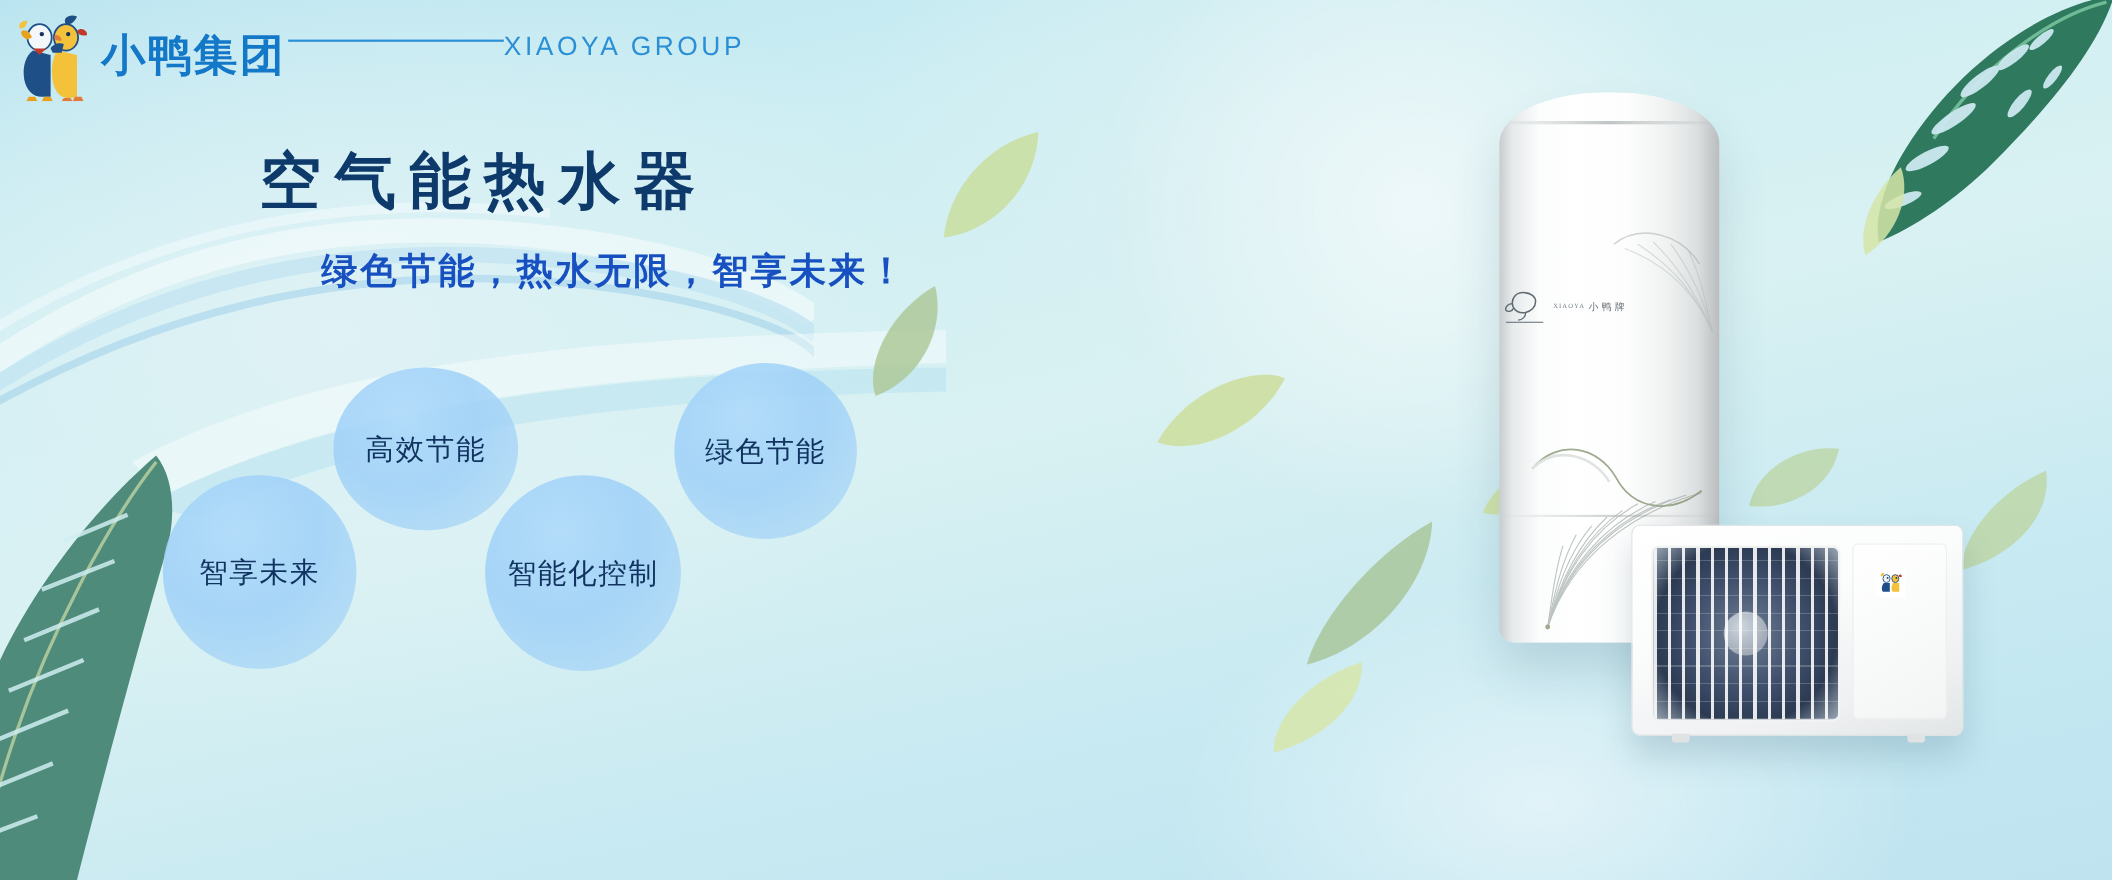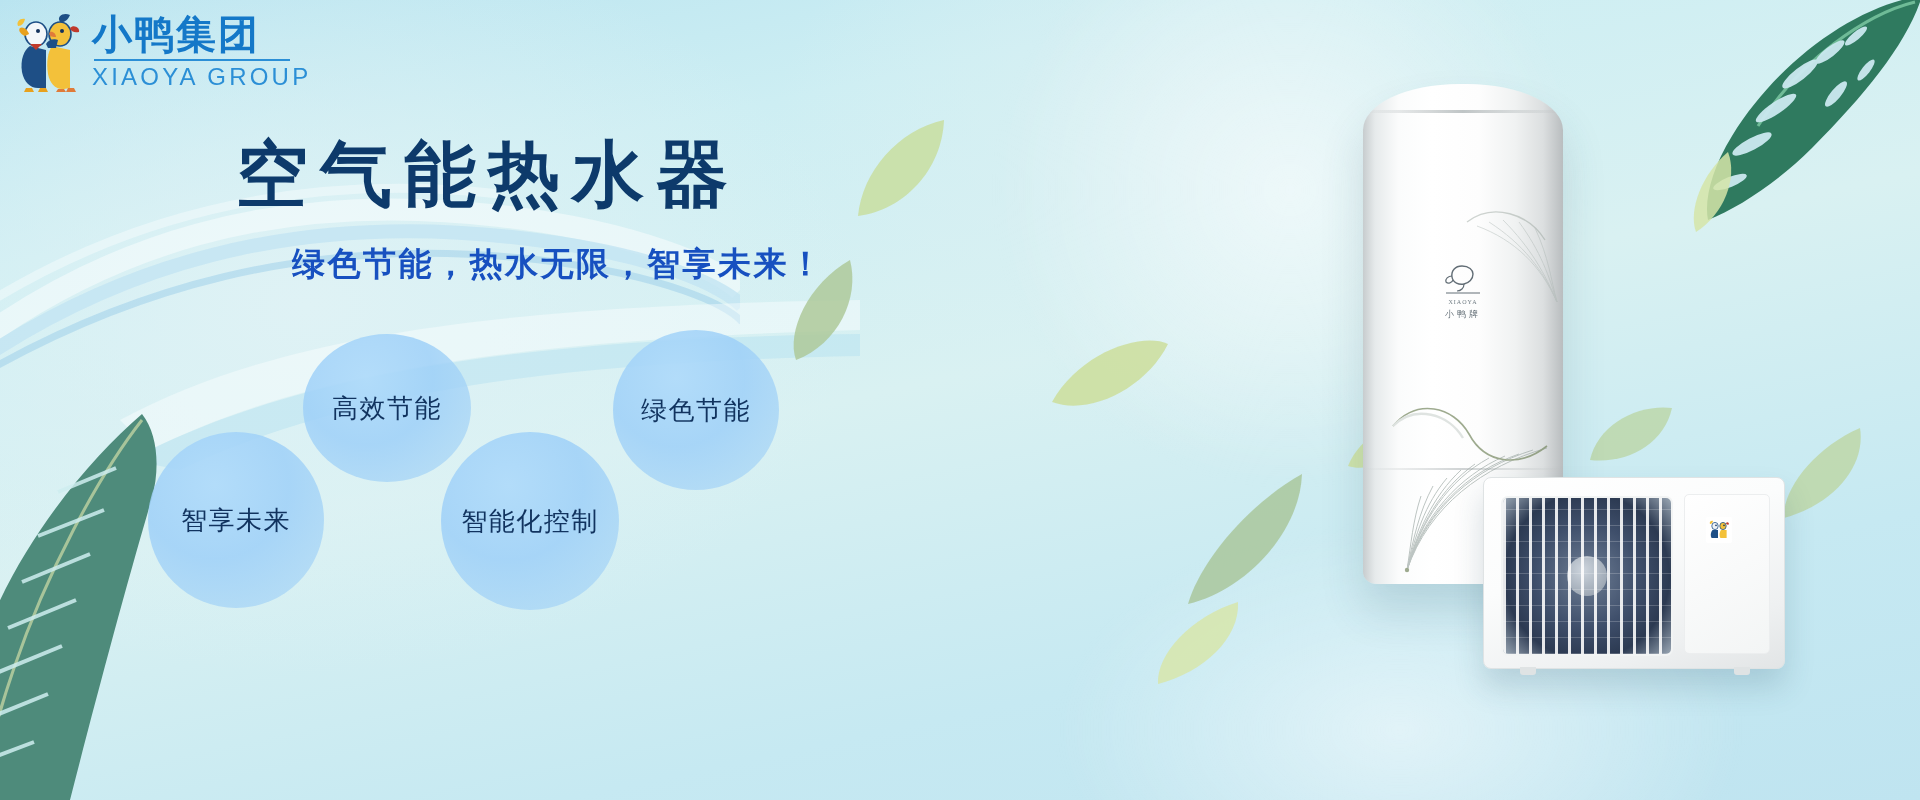--- a/index.html
+++ b/index.html
@@ -23,31 +23,31 @@
   
   .glow{position:absolute;border-radius:50%;pointer-events:none;filter:blur(2px);}
   .glow-a{left:980px;top:-120px;width:620px;height:620px;
     background:radial-gradient(circle at 50% 50%, rgba(255,255,255,.55) 0%, rgba(255,255,255,0) 68%);}
   .glow-b{left:1050px;top:520px;width:700px;height:420px;
     background:radial-gradient(ellipse at 50% 50%, rgba(255,255,255,.5) 0%, rgba(255,255,255,0) 70%);}
 
   
   .logo{position:absolute;left:16px;top:10px;display:flex;align-items:center;gap:10px;}
   .logo-mascots{width:66px;height:82px;flex:0 0 auto;}
-  .logo-wordmark{display:flex;flex-direction:column;line-height:1;}
+  .logo-wordmark{display:flex;line-height:1;}
   .logo-cn{font-size:40px;font-weight:700;color:#1478c8;letter-spacing:2px;
     font-family:"DejaVu Sans","Liberation Sans",sans-serif;}
   .logo-rule{height:2px;background:#2b8fd6;margin:5px 0 4px 2px;width:196px;}
   .logo-en{font-size:24px;color:#2b8fd6;letter-spacing:3.2px;
     font-family:"Liberation Sans",sans-serif;}
 
   
   .headline{position:absolute;left:236px;top:136px;width:680px;}
   .title{
-    font-size:72px;font-weight:700;color:#0d3a6b;letter-spacing:12px;line-height:1.08;
+    font-size:56px;font-weight:700;color:#0d3a6b;letter-spacing:12px;line-height:1.08;
     font-family:"DejaVu Sans","Liberation Sans",sans-serif;white-space:nowrap;
   }
   .subtitle{
     margin-top:28px;margin-left:56px;
     font-size:33px;font-weight:700;color:#1750c0;letter-spacing:2.5px;
     font-family:Liberation Sans, sans-serif;white-space:nowrap;
   }
 
   
   .bubble{
@@ -71,21 +71,21 @@
       #c7ccce 0%, #e6eaeb 6%, #fbfcfc 18%, #ffffff 34%,
       #fdfdfd 58%, #f0f2f2 76%, #dcdfe0 90%, #b9bdbf 100%);
     box-shadow:0 26px 44px rgba(40,80,100,.16);
     overflow:hidden;
   }
   .tank-cap{position:absolute;left:0;right:0;top:26px;height:3px;
     background:linear-gradient(90deg,rgba(150,158,160,.0),rgba(140,150,152,.55),rgba(150,158,160,0));}
   .tank-seam{position:absolute;left:0;right:0;top:384px;height:2px;
     background:linear-gradient(90deg,rgba(160,168,170,0),rgba(150,158,160,.45),rgba(160,168,170,0));}
   .tank-brand{position:absolute;left:0;right:0;top:178px;display:flex;
-    flex-direction:column;align-items:center;gap:3px;opacity:.8;}
+    flex-direction:row;align-items:center;gap:3px;opacity:.8;}
   .tank-brand-en{font-size:6px;letter-spacing:1px;color:#4b5a63;font-family:"Liberation Serif",serif;}
   .tank-brand-cn{font-size:9px;letter-spacing:3px;color:#3c4a54;font-family:"DejaVu Sans",sans-serif;}
 
   
   .odu{
     position:absolute;left:1483px;top:477px;width:300px;height:190px;
     background:linear-gradient(160deg,#ffffff 0%, #fbfcfc 40%, #eef0f1 78%, #e2e5e6 100%);
     border:1px solid #dfe3e4;border-radius:8px;
     box-shadow:0 18px 30px rgba(40,80,100,.18);
   }

